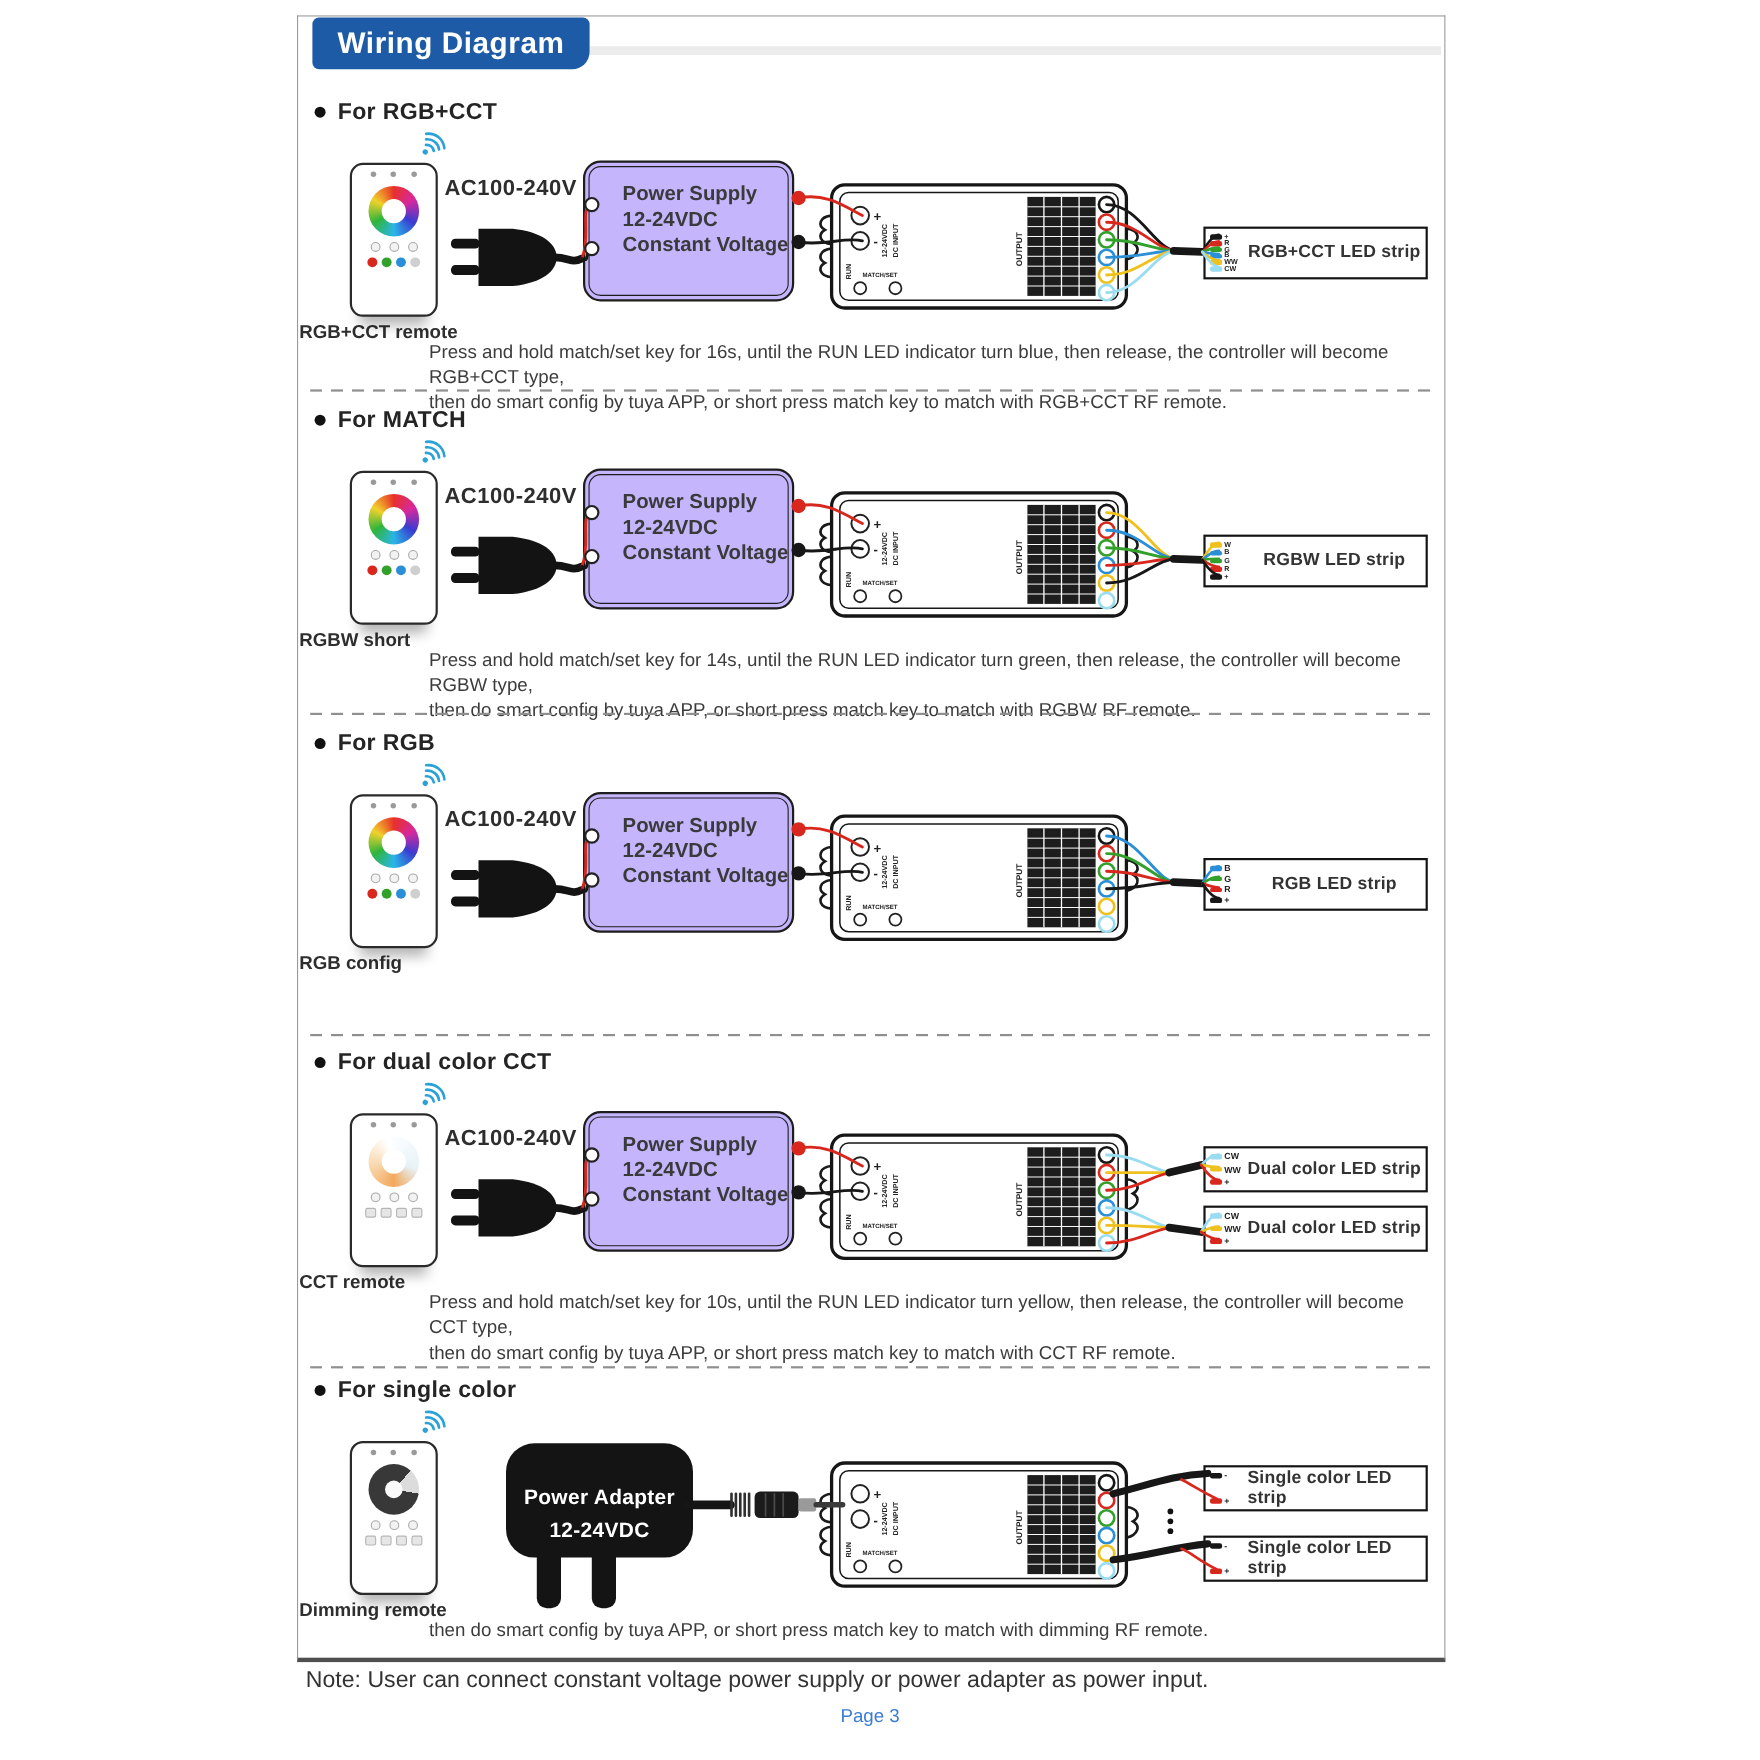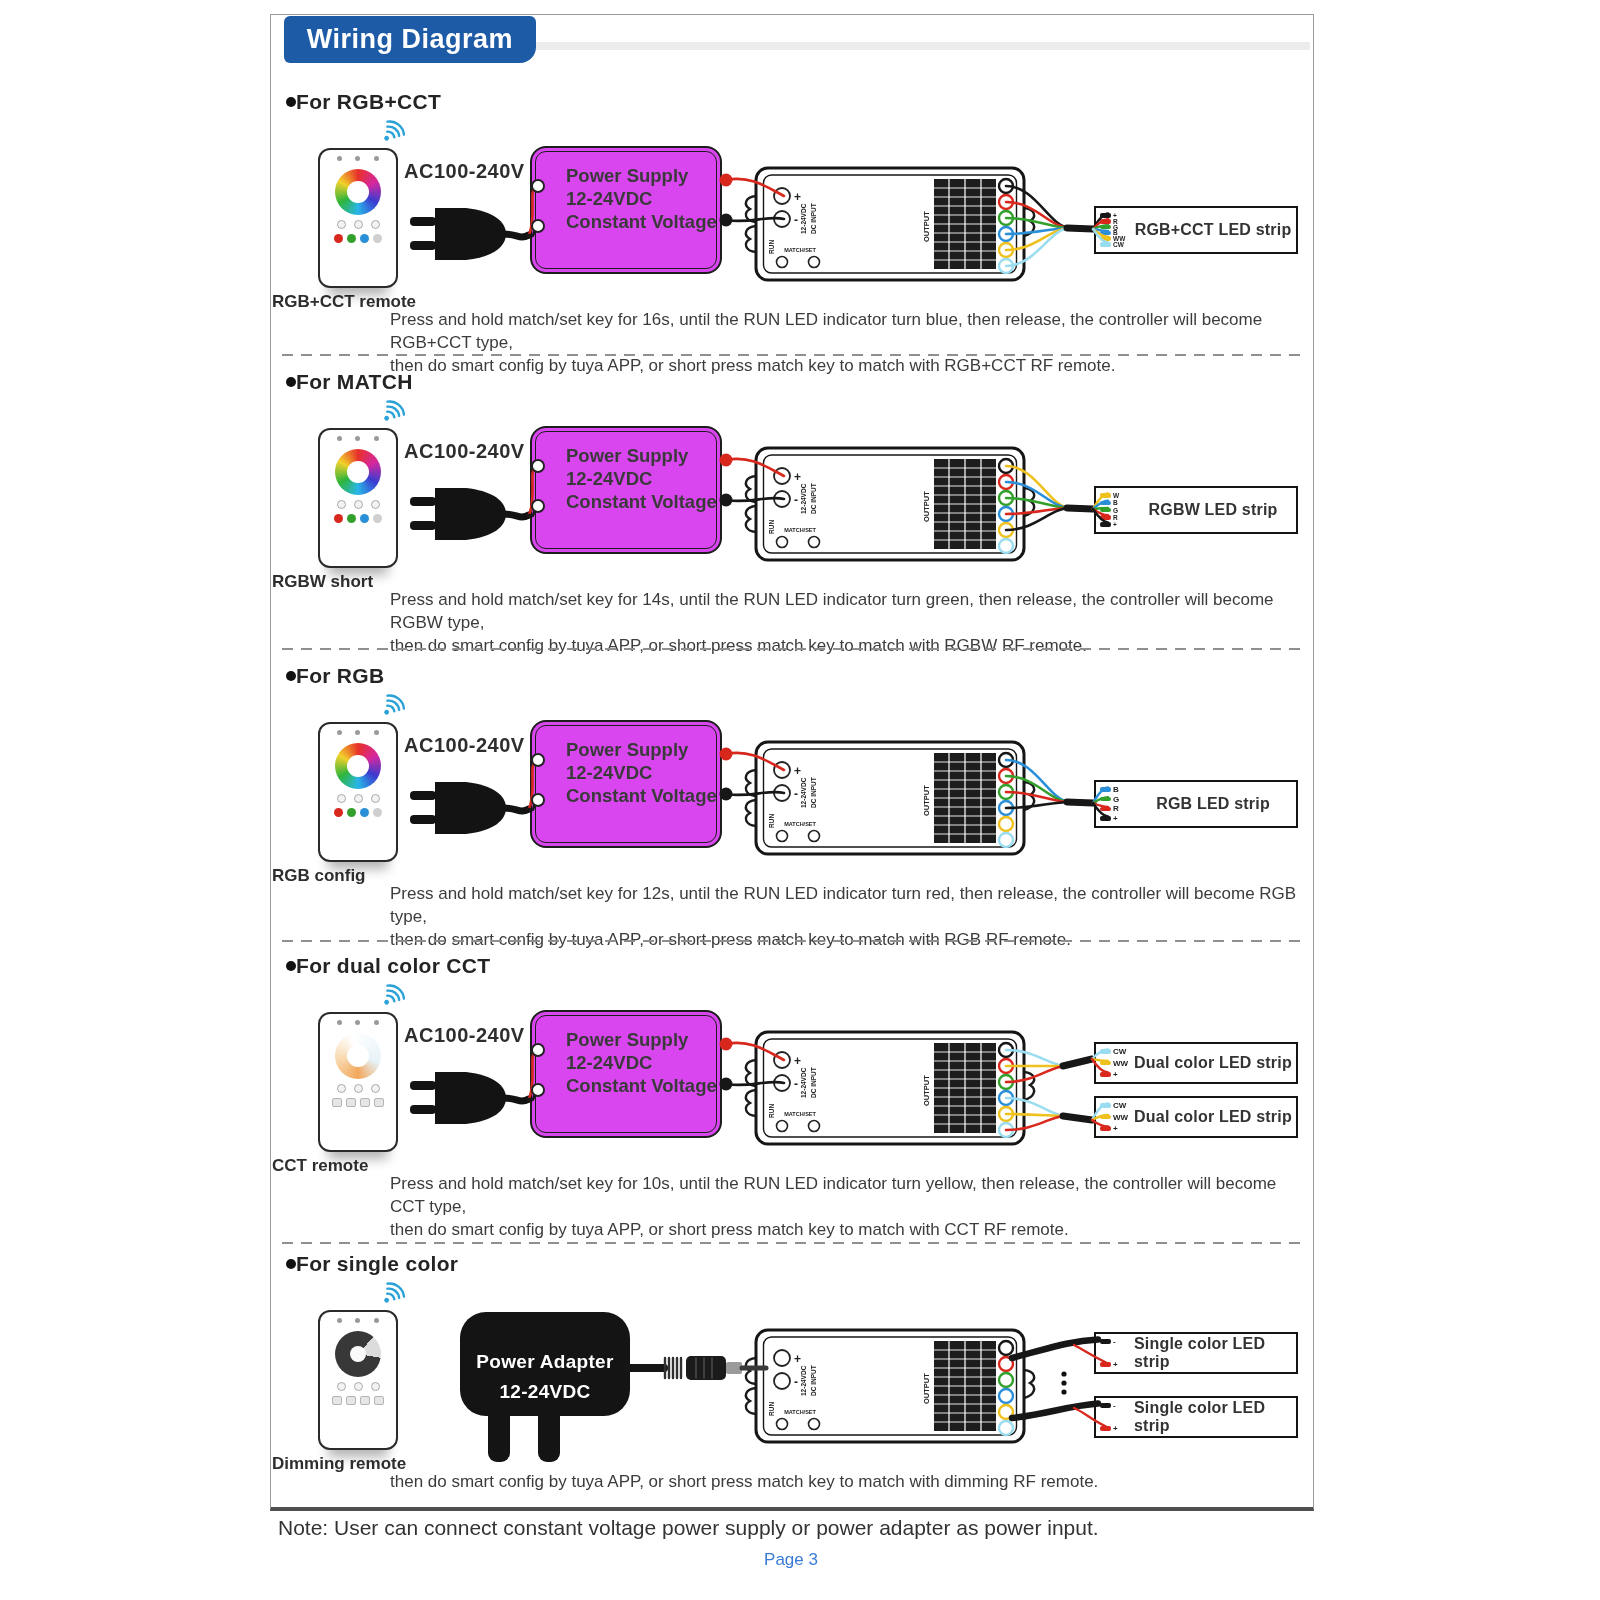--- a/index.html
+++ b/index.html
@@ -12,21 +12,21 @@
          border-radius:6px 6px 16px 6px;display:flex;align-items:center;justify-content:center;
          color:var(--header-text);font-size:27px;font-weight:600;letter-spacing:.5px;z-index:3;}
   .sep{position:absolute;left:282px;width:1022px;height:2px;
        background:repeating-linear-gradient(90deg,#8f8f8f 0 11px,transparent 11px 19px);}
   .note{position:absolute;left:278px;top:1516px;font-size:21px;color:#333;}
   .pageno{position:absolute;left:270px;top:1550px;width:1042px;text-align:center;
           font-size:17px;color:var(--page-num);}
 
   .sec{position:absolute;left:272px;width:1044px;height:292px;}
   .s0{top:84px}.s1{top:364px}.s2{top:658px}.s3{top:948px}.s4{top:1246px}
-  .sec-title{position:absolute;left:14px;top:6px;display:flex;align-items:center;gap:0;
+  .sec-title{position:absolute;left:14px;top:6px;display:flex;align-items:center;gap:11px;
              font-size:21px;font-weight:600;color:#242424;letter-spacing:.3px;}
   .bullet{width:10px;height:10px;border-radius:50%;background:#111;display:inline-block;}
 
   
   .remote{position:absolute;left:46px;top:64px;width:76px;height:136px;background:#fff;
           border:2.5px solid #2a2a2a;border-radius:12px;z-index:2;
           box-shadow:0 17px 12px -10px rgba(0,0,0,.30);}
   .r-top{display:flex;justify-content:space-around;margin:6px 10px 0;}
   .r-top i{width:5px;height:5px;border-radius:50%;background:#9a9a9a;}
   .r-wheel{position:relative;width:46px;height:46px;margin:8px auto 5px;border-radius:50%;}
@@ -41,21 +41,21 @@
   .r-btns i{width:9px;height:9px;border-radius:50%;}
   .r-sq{display:none;justify-content:center;gap:4px;margin-top:5px;}
   .remote.cct .r-sq,.remote.dim .r-sq{display:flex;}
   .r-sq i{width:8px;height:7px;border-radius:2px;background:#e6e6e6;border:1px solid #b5b5b5;}
   .remote-label{position:absolute;left:0;top:208px;width:176px;text-align:left;
                 font-size:17px;font-weight:600;color:#2e2e2e;}
 
   .ac-label{position:absolute;left:132px;top:76px;font-size:20px;font-weight:600;color:#2e2e2e;letter-spacing:.5px;}
 
   
-  .psu{position:absolute;left:258px;top:62px;width:188px;height:124px;background:#d946ef;
+  .psu{position:absolute;left:258px;top:62px;width:188px;height:124px;background:#c4b5fd;
        border:2.5px solid #1d1d1d;border-radius:16px;z-index:2;}
   .psu::after{content:'';position:absolute;inset:3px;border:1.5px solid #1d1d1d;border-radius:11px;}
   .psu-text{position:absolute;left:34px;top:16px;font-size:18.5px;font-weight:600;color:#3a3a3a;line-height:23px;z-index:1;}
   .psu-text span{display:block;}
 
   
   .adapter{position:absolute;left:188px;top:66px;width:170px;height:104px;background:#141414;
            border-radius:26px;z-index:2;color:#fff;text-align:center;}
   .adapter span{display:block;font-size:19px;font-weight:700;letter-spacing:.3px;}
   .ad-1{margin-top:39px;} .ad-2{margin-top:8px;}
@@ -448,24 +448,20 @@
         </div>
         <div class="pad-row" style="top: 23.3333px;">
           <i style="background:#d8281e"></i>
           <b>R</b>
         </div>
         <div class="pad-row" style="top: 33px;">
           <i style="background:#171717"></i>
           <b>+</b>
         </div>
       </div>
-    <div class="cap">
-      <span>Press and hold match/set key for 12s, until the RUN LED indicator turn red, then release, the controller will become RGB type,</span>
-        <span>then do smart config by tuya APP, or short press match key to match with RGB RF remote.</span>
-    </div>
     <svg class="overlay">
         <rect x="138" y="133" width="26" height="9" rx="4" fill="#131313"></rect>
         <rect x="138" y="157" width="26" height="9" rx="4" fill="#131313"></rect>
         <path d="M163 124 L194 124 C222 127 234 138 234 150 C234 162 222 173 194 176 L163 176 Z" fill="#131313"></path>
         <path d="M232 150 C246 150 247 156 257 151" stroke="#131313" fill="none" stroke-width="7" stroke-linecap="round"></path>
         <path d="M257 151 C265 131 256 107 264 103" stroke="var(--wire-red)" fill="none" stroke-width="2.6" stroke-linecap="round"></path>
         <path d="M257 151 C264 155 260 147 264 143" stroke="var(--wire-black)" fill="none" stroke-width="2.6" stroke-linecap="round"></path>
         <circle cx="266" cy="102" r="6" fill="#fff" stroke="#222" stroke-width="2"></circle>
         <circle cx="266" cy="142" r="6" fill="#fff" stroke="#222" stroke-width="2"></circle>
         <circle cx="454" cy="96" r="6.5" fill="var(--wire-red)"></circle>

